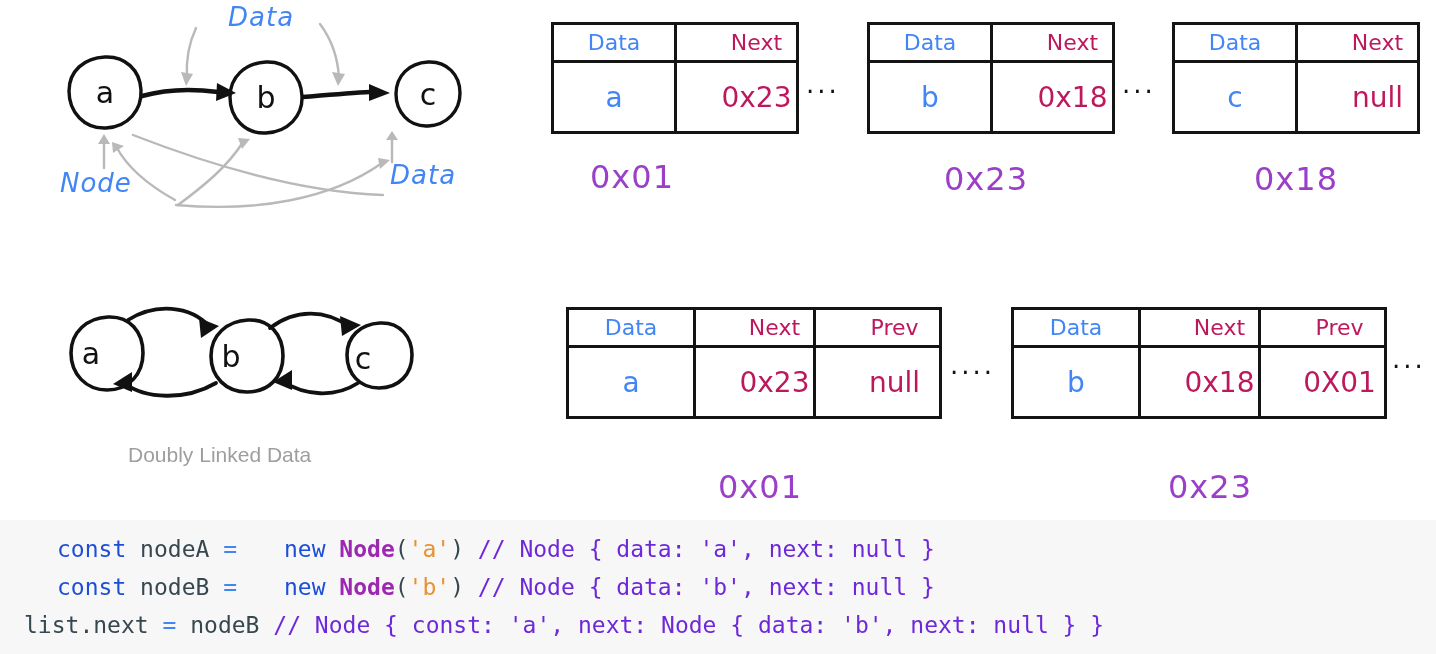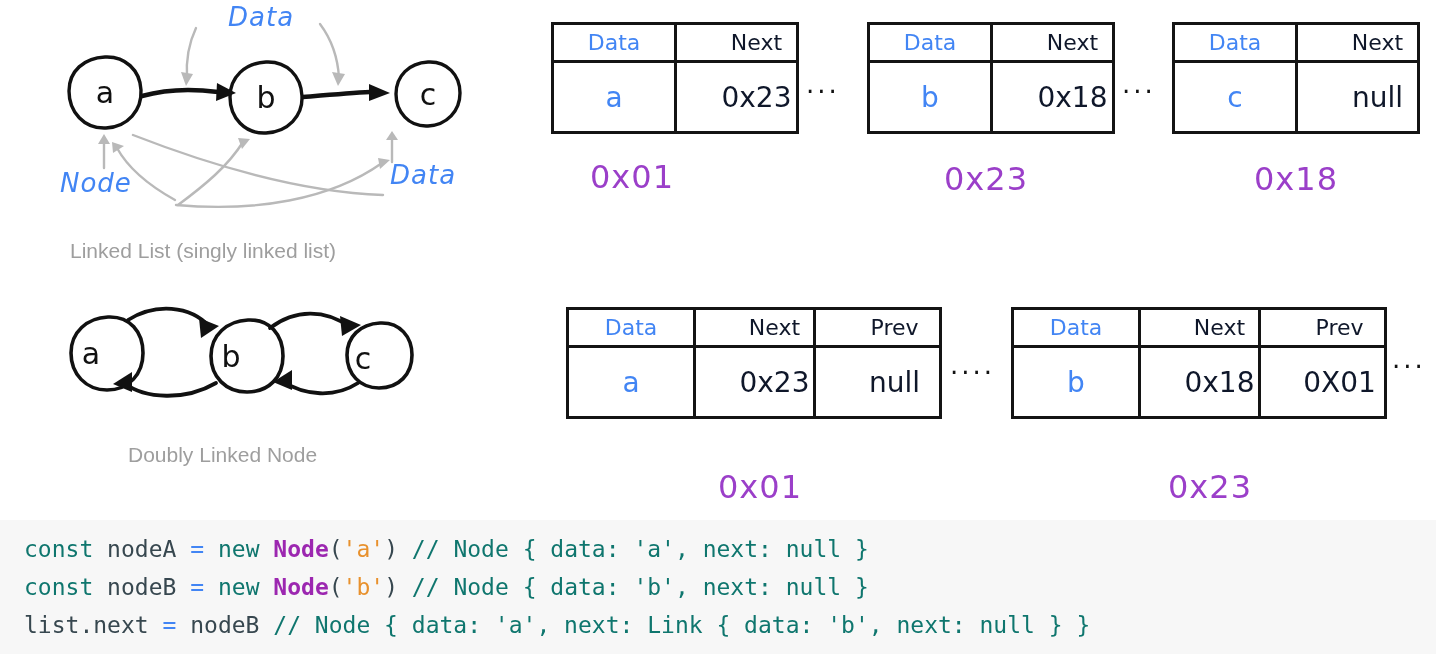--- a/index.html
+++ b/index.html
@@ -5,21 +5,21 @@
   html,body{margin:0;padding:0;}
   body{
     width:1436px;height:654px;
     background:#ffffff;
     font-family:"Liberation Sans", sans-serif;
     position:relative;
     overflow:hidden;
   }
   .canvas{position:absolute;left:0;top:0;width:1436px;height:654px;}
   .blue{color:#4285f4;}
-  .purple{color:#0f172a;padding-left:40px;}
+  .purple{color:#be185d;padding-left:40px;}
 
   
   .diagram{position:absolute;}
   .node-circle{
     position:absolute;
     width:70px;height:70px;
     display:flex;align-items:center;justify-content:center;
     font-family:"DejaVu Sans", sans-serif;
     font-size:30px;color:#111;
   }
@@ -87,26 +87,26 @@
     box-sizing:border-box;
     padding:10px 0 0 24px;
   }
   .code-line{
     font-family:"DejaVu Sans Mono", monospace;
     font-size:23px;
     line-height:38px;
     white-space:pre;
     color:#37474f;
   }
-  .tok-kw{color:#0f766e;}
+  .tok-kw{color:#1d4ed8;margin-left:33px;}
   .tok-op{color:#4285f4;}
   .tok-id{color:#37474f;}
   .tok-cls{color:#9c27b0;font-weight:bold;}
   .tok-str{color:#e8912d;}
-  .tok-com{color:#0f766e;}
+  .tok-com{color:#6d28d9;}
   .tok-pun{color:#37474f;}
 </style>
 </head>
 <body>
 
 <div class="canvas">
 
   <svg class="diagram" style="left:0px;top:0px;" width="520" height="230" viewBox="0 0 520 230">
 
     <path d="M105,57 C125,56 140,70 141,90 C142,110 128,127 106,128 C84,129 69,112 69,91 C69,71 84,58 105,57 Z" fill="#fff" stroke="#111" stroke-width="3.4" stroke-linecap="round"></path>
@@ -146,21 +146,20 @@
     <span>b</span>
   </div>
   <div class="node-circle" style="left:393px;top:59px;">
     <span>c</span>
   </div>
 
   <div class="annot" style="left:228px;top:2px;">Data</div>
   <div class="annot" style="left:60px;top:168px;">Node</div>
   <div class="annot" style="left:390px;top:160px;">Data</div>
 
-  <div class="caption" style="left:70px;top:239px;">Linked List (singly linked list)</div>
 
   <svg class="diagram" style="left:20px;top:295px;" width="440" height="140" viewBox="0 0 440 140">
     <path d="M88,22 C110,21 123,37 123,58 C123,79 109,95 87,95 C66,95 51,79 51,58 C51,37 67,23 88,22 Z" fill="#fff" stroke="#111" stroke-width="3.6" stroke-linecap="round"></path>
     <path d="M228,25 C250,24 263,40 263,61 C263,82 249,97 227,97 C206,97 191,82 191,61 C191,40 207,26 228,25 Z" fill="#fff" stroke="#111" stroke-width="3.6" stroke-linecap="round"></path>
     <path d="M360,28 C380,27 392,42 392,60 C392,79 379,93 359,93 C340,93 327,79 327,60 C327,42 340,29 360,28 Z" fill="#fff" stroke="#111" stroke-width="3.6" stroke-linecap="round"></path>
 
     <g fill="none" stroke="#111" stroke-width="3.8" stroke-linecap="round">
       <path d="M108,25 C135,8 170,10 190,32"></path>
       <path d="M196,88 C165,106 125,104 104,88"></path>
       <path d="M250,33 C275,14 305,14 330,32"></path>
@@ -177,21 +176,21 @@
   <div class="node-circle" style="left:56px;top:318px;">
     <span>a</span>
   </div>
   <div class="node-circle" style="left:196px;top:321px;">
     <span>b</span>
   </div>
   <div class="node-circle" style="left:328px;top:323px;">
     <span>c</span>
   </div>
 
-  <div class="caption" style="left:128px;top:443px;">Doubly Linked Node</div>
+  <div class="caption" style="left:128px;top:443px;">Doubly Linked Data</div>
 
   <div class="rec" style="left:551px;top:22px;width:248px;">
     <div class="rec-row head">
       <div class="rec-cell blue" style="width:120px;">Data</div>
       <div class="rec-cell purple" style="width:122px;">Next</div>
     </div>
     <div class="rec-row body">
       <div class="rec-cell blue" style="width:120px;">a</div>
       <div class="rec-cell purple" style="width:122px;">0x23</div>
     </div>
@@ -254,16 +253,16 @@
       <div class="rec-cell purple" style="width:120px;">0X01</div>
     </div>
   </div>
   <div class="addr" style="left:1168px;top:468px;">0x23</div>
 
   <div class="ellipsis" style="left:1392px;top:352px;">···</div>
 
   <div class="code-block">
     <div class="code-line"><span class="tok-kw">const</span><span class="tok-pun"> </span><span class="tok-id">nodeA</span><span class="tok-pun"> </span><span class="tok-op">=</span><span class="tok-pun"> </span><span class="tok-kw">new</span><span class="tok-pun"> </span><span class="tok-cls">Node</span><span class="tok-pun">(</span><span class="tok-str">'a'</span><span class="tok-pun">)</span><span class="tok-pun"> </span><span class="tok-com">// Node { data: 'a', next: null }</span></div>
     <div class="code-line"><span class="tok-kw">const</span><span class="tok-pun"> </span><span class="tok-id">nodeB</span><span class="tok-pun"> </span><span class="tok-op">=</span><span class="tok-pun"> </span><span class="tok-kw">new</span><span class="tok-pun"> </span><span class="tok-cls">Node</span><span class="tok-pun">(</span><span class="tok-str">'b'</span><span class="tok-pun">)</span><span class="tok-pun"> </span><span class="tok-com">// Node { data: 'b', next: null }</span></div>
-    <div class="code-line"><span class="tok-id">list.next</span><span class="tok-pun"> </span><span class="tok-op">=</span><span class="tok-pun"> </span><span class="tok-id">nodeB</span><span class="tok-pun"> </span><span class="tok-com">// Node { data: 'a', next: Link { data: 'b', next: null } }</span></div>
+    <div class="code-line"><span class="tok-id">list.next</span><span class="tok-pun"> </span><span class="tok-op">=</span><span class="tok-pun"> </span><span class="tok-id">nodeB</span><span class="tok-pun"> </span><span class="tok-com">// Node { const: 'a', next: Node { data: 'b', next: null } }</span></div>
   </div>
 
 </div>
 
 </body></html>

